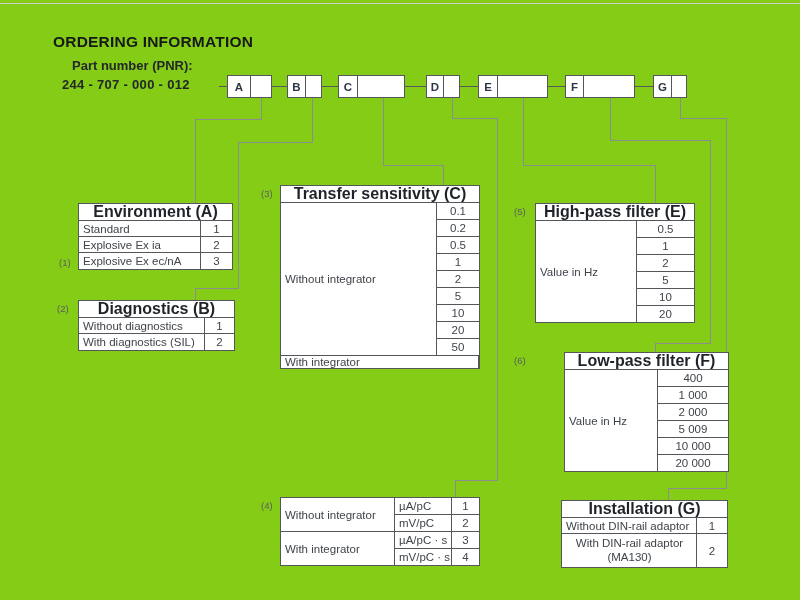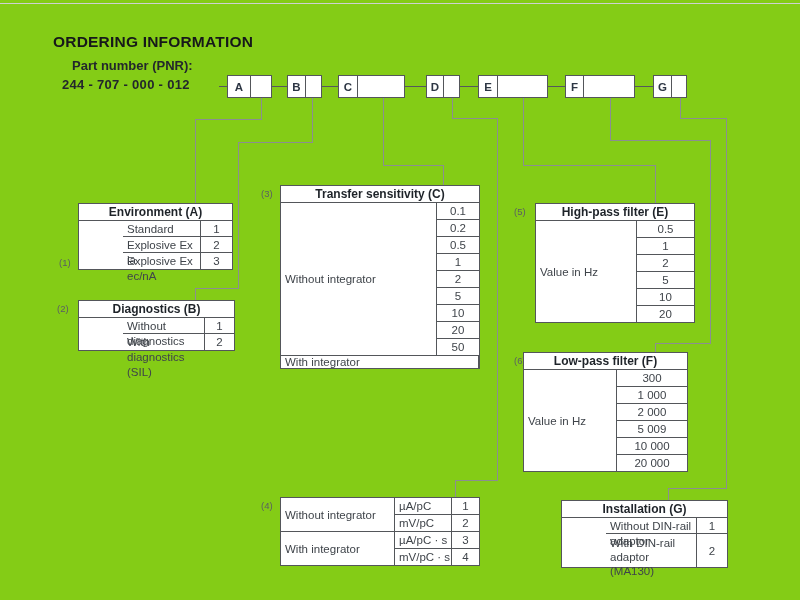--- a/index.html
+++ b/index.html
@@ -25,30 +25,30 @@
   .bletter {
     display:flex; align-items:center; justify-content:center;
     border-right:1px solid #53565a; font-size:11.5px; font-weight:bold; color:#2d3644;
   }
   .bblank { flex:1; }
 
   .fn { position:absolute; font-size:9.5px; color:#5a5e63; }
 
   .tbl { position:absolute; border:1px solid #53565a; background:#fff; font-size:11.5px; }
   .thead {
-    height:17px; line-height:16px; text-align:center; font-weight:bold; font-size:12px;
+    height:17px; line-height:16px; text-align:center; font-weight:bold; font-size:16px;
     color:#1e2329; border-bottom:1px solid #53565a; white-space:nowrap;
   }
   
-  .trow { display:flex; border-bottom:1px solid #53565a;margin-left:44px; }
+  .trow { display:flex; border-bottom:1px solid #53565a; }
   .trow:last-child { border-bottom:none; }
   .tlbl { flex:1; padding:1px 3px 0 4px; line-height:15px; }
   .tval { border-left:1px solid #53565a; display:flex; align-items:center; justify-content:center; }
   .h16 { height:16px; }
-  .h33 { height:33px; }
+  .h33 { height:33px;text-align:center; }
 
   
   .sgroup { display:flex; border-bottom:1px solid #53565a; }
   .sgroup:last-child { border-bottom:none; }
   .slbl { flex:1; border-right:1px solid #53565a; display:flex; align-items:center; padding-left:4px; }
   .svals { display:block; }
   .sv { height:17px; line-height:16px; text-align:center; border-bottom:1px solid #53565a; }
   .sv:last-child { border-bottom:none; height:16px; }
 
   
@@ -212,26 +212,26 @@
         <div class="sv">0.5</div>
         <div class="sv">1</div>
         <div class="sv">2</div>
         <div class="sv">5</div>
         <div class="sv">10</div>
         <div class="sv">20</div>
       </div>
     </div>
   </div>
 
-  <div class="tbl" style="left:523px;top:352px;width:165px">
+  <div class="tbl" style="left:564px;top:352px;width:165px">
     <div class="thead">Low-pass filter (F)</div>
     <div class="sgroup">
       <div class="slbl">Value in Hz</div>
       <div class="svals" style="width:70px">
-        <div class="sv">300</div>
+        <div class="sv">400</div>
         <div class="sv">1 000</div>
         <div class="sv">2 000</div>
         <div class="sv">5 009</div>
         <div class="sv">10 000</div>
         <div class="sv">20 000</div>
       </div>
     </div>
   </div>
 
   <div class="tbl" style="left:561px;top:500px;width:167px">

